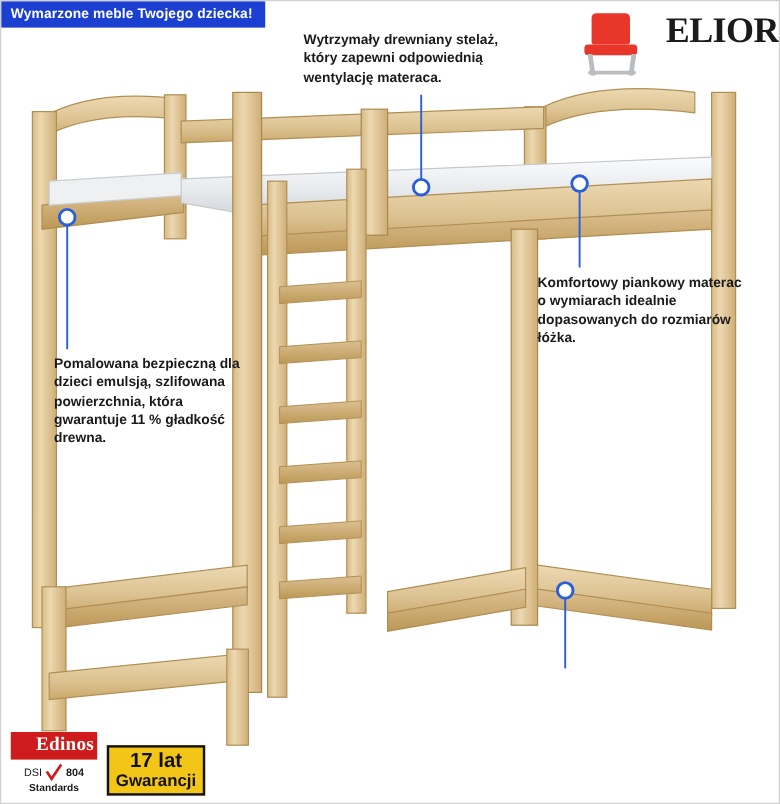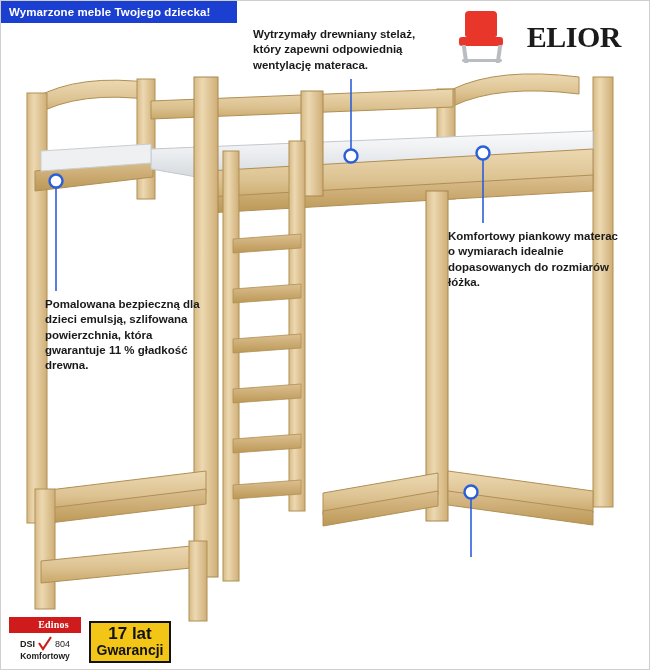--- a/index.html
+++ b/index.html
@@ -22,32 +22,32 @@
 
   
   .banner {
     position: absolute;
     left: 0;
     top: 0;
     background: #1a3fd1;
     color: #ffffff;
     font-size: 11.5px;
     font-weight: bold;
-    padding: 5px 26px 5px 8px;
+    padding: 5px 10px 5px 8px;
     letter-spacing: 0.1px;
     z-index: 40;
   }
 
   
   .brand {
     position: absolute;
-    right: 28px;
+    right: 0;
     top: 8px;
     display: flex;
-    align-items: center;
+    align-items: flex-start;
     gap: 18px;
     z-index: 40;
   }
   .brand-text {
     font-family: "Liberation Serif", serif;
     font-size: 30px;
     font-weight: bold;
     color: #1b1b1b;
     letter-spacing: -0.5px;
   }
@@ -132,46 +132,46 @@
     position: absolute;
     left: 8px;
     bottom: 8px;
     width: 72px;
     z-index: 40;
     text-align: center;
   }
   .edinos-box {
     background: #cf1b1b;
     color: #ffffff;
-    font-size: 10px;
+    font-size: 16px;
     font-weight: bold;
     font-family: "Liberation Serif", serif;
     padding: 2px 4px 3px 21px;
     letter-spacing: 0.2px;
   }
   .dsi-row {
     display: flex;
     align-items: center;
     justify-content: center;
     gap: 2px;
     margin-top: 3px;
   }
   .dsi-txt {
     font-size: 9px;
-    font-weight: bold;
+    font-weight: normal;
     color: #1a1a1a;
   }
   .dsi-check {
     width: 16px;
     height: 16px;
     position: relative;
   }
   .dsi-num {
     font-size: 9px;
-    font-weight: normal;
+    font-weight: bold;
     color: #1a1a1a;
   }
   .dsi-sub {
     font-size: 8.5px;
     font-weight: bold;
     color: #1a1a1a;
     margin-top: -1px;
   }
 
   .badge-warranty {
@@ -337,21 +337,21 @@
     <div class="edinos-box">Edinos</div>
     <div class="dsi-row">
       <span class="dsi-txt">DSI</span>
       <span class="dsi-check">
         <svg viewBox="0 0 16 16" width="16" height="16">
             <path d="M2 7 L6 13 L14 1" fill="none" stroke="#cf1b1b" stroke-width="2.2"></path>
           </svg>
       </span>
       <span class="dsi-num">804</span>
     </div>
-    <div class="dsi-sub">Komfortowy</div>
+    <div class="dsi-sub">Standards</div>
   </div>
 
   <div class="badge-warranty">
     <div class="warranty-years">17 lat</div>
     <div class="warranty-label">Gwarancji</div>
   </div>
 
 </div>
 
 </body></html>

